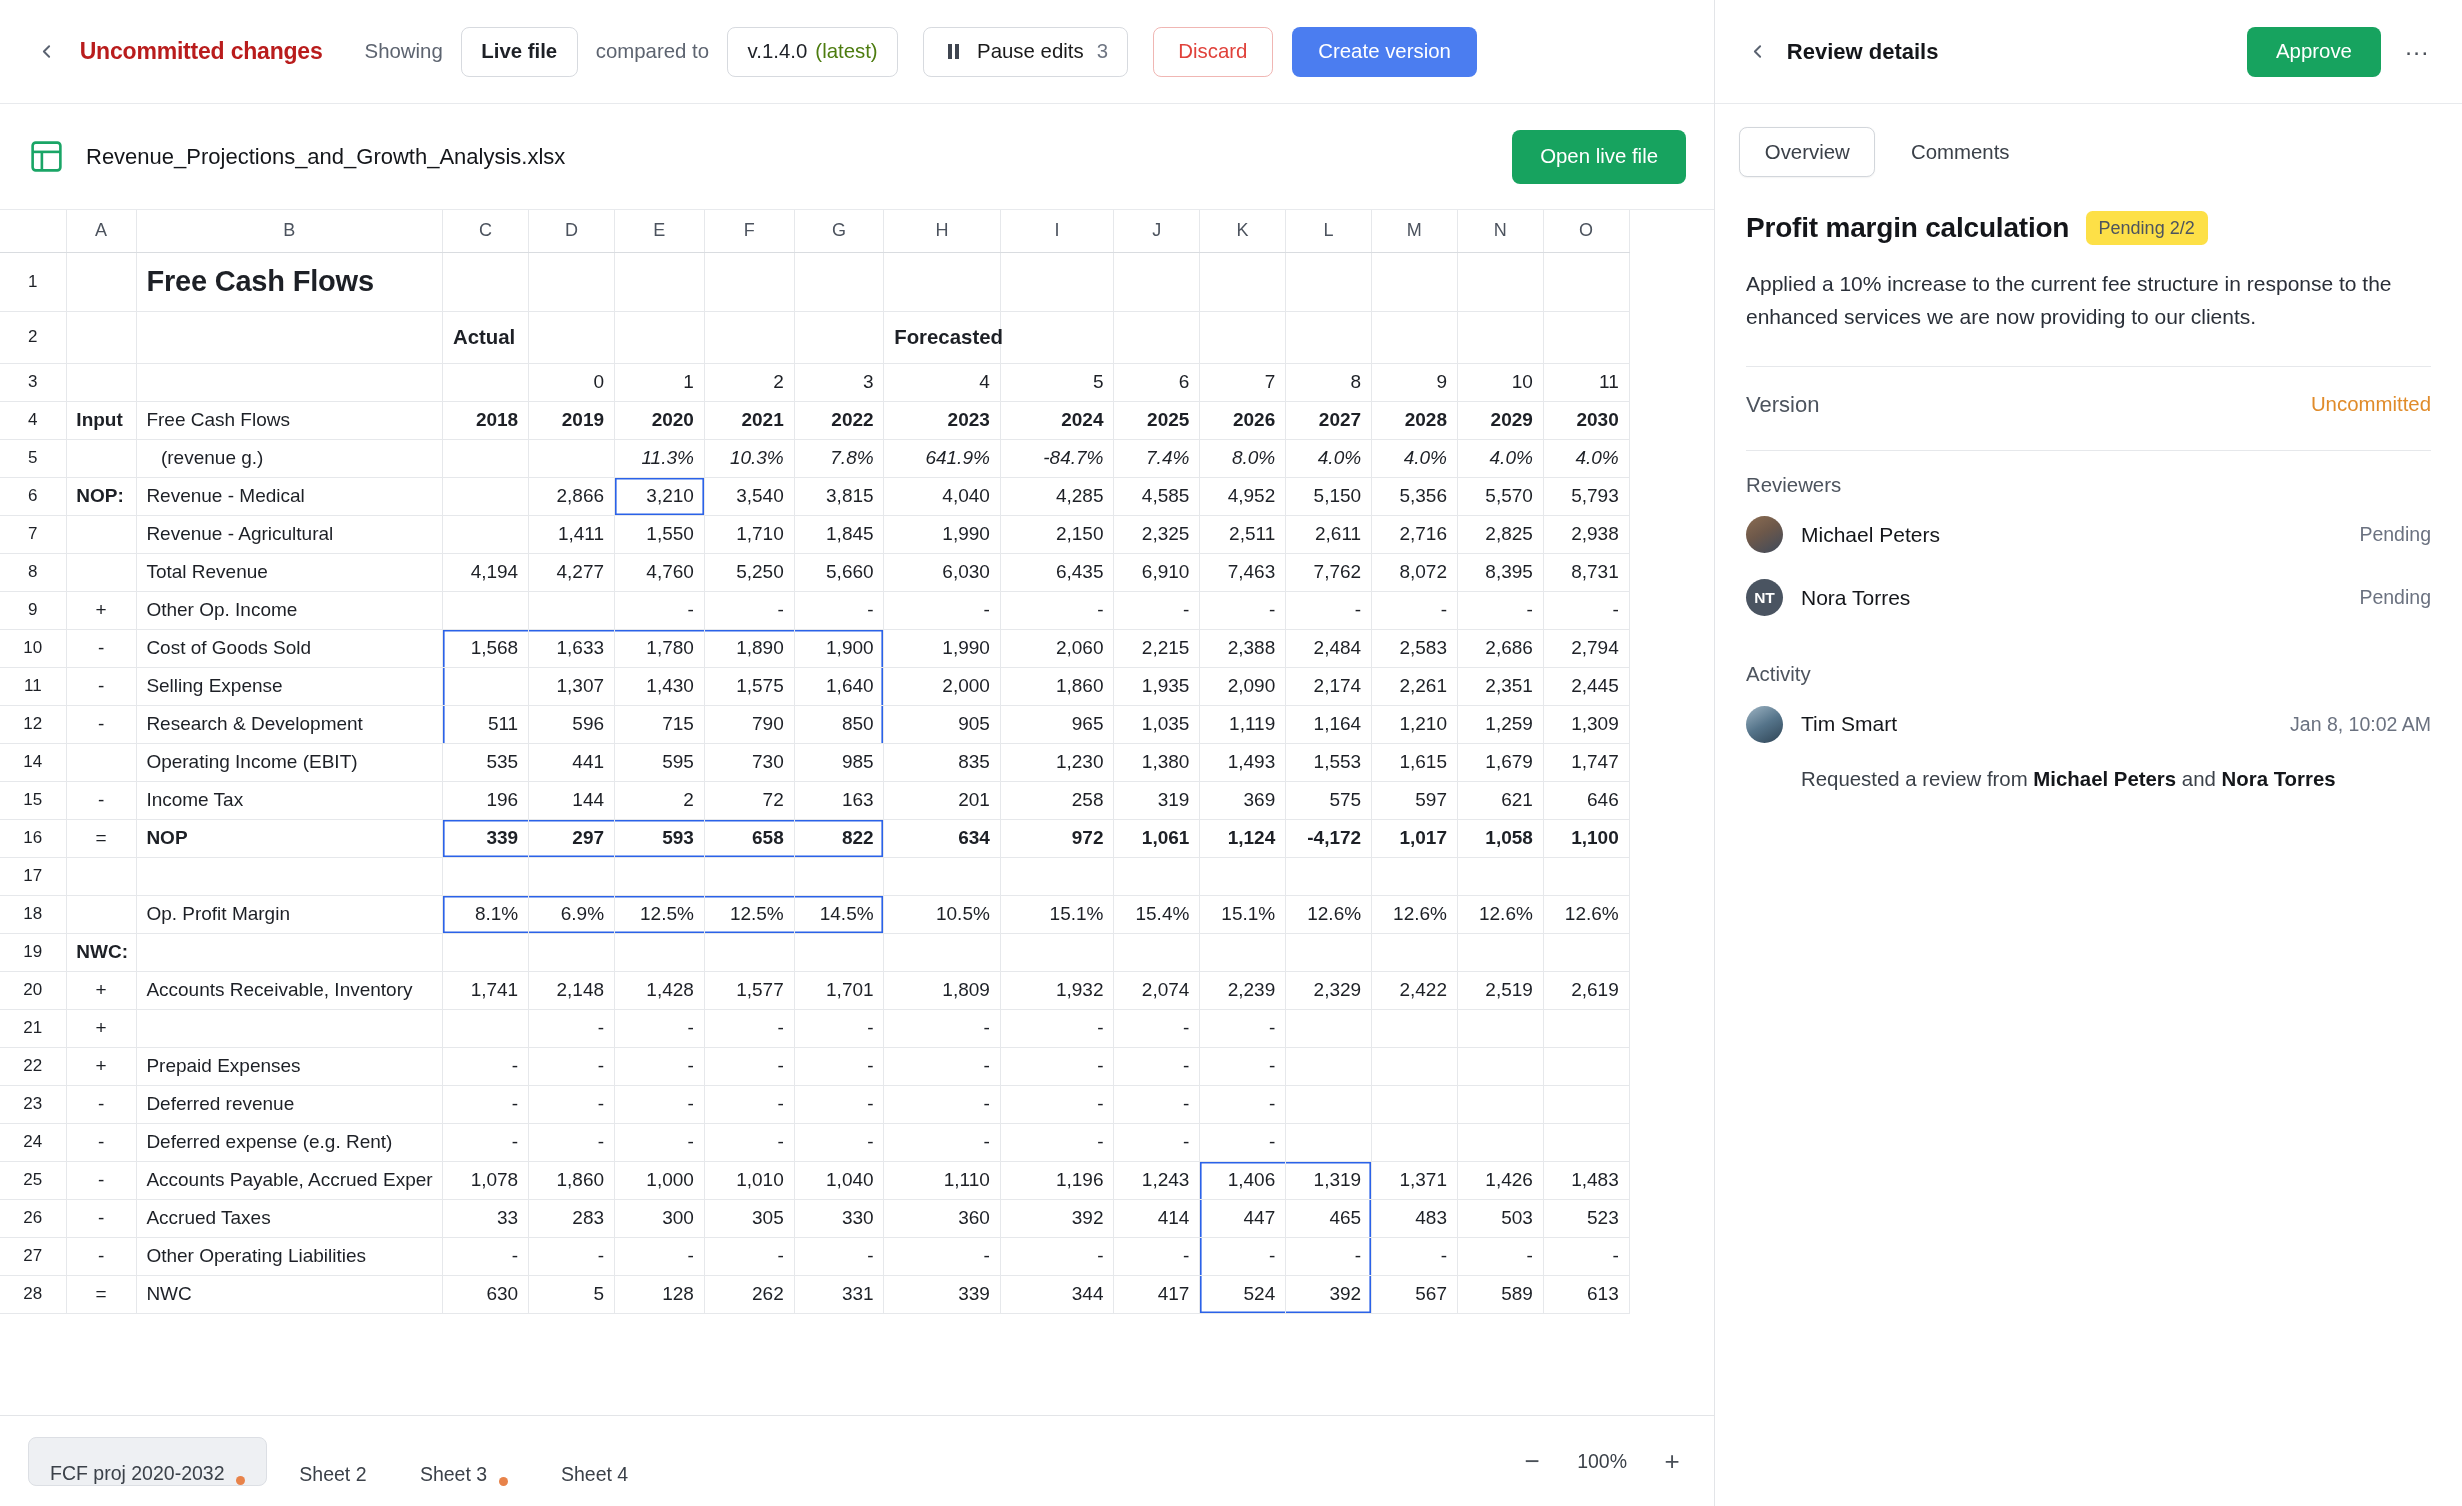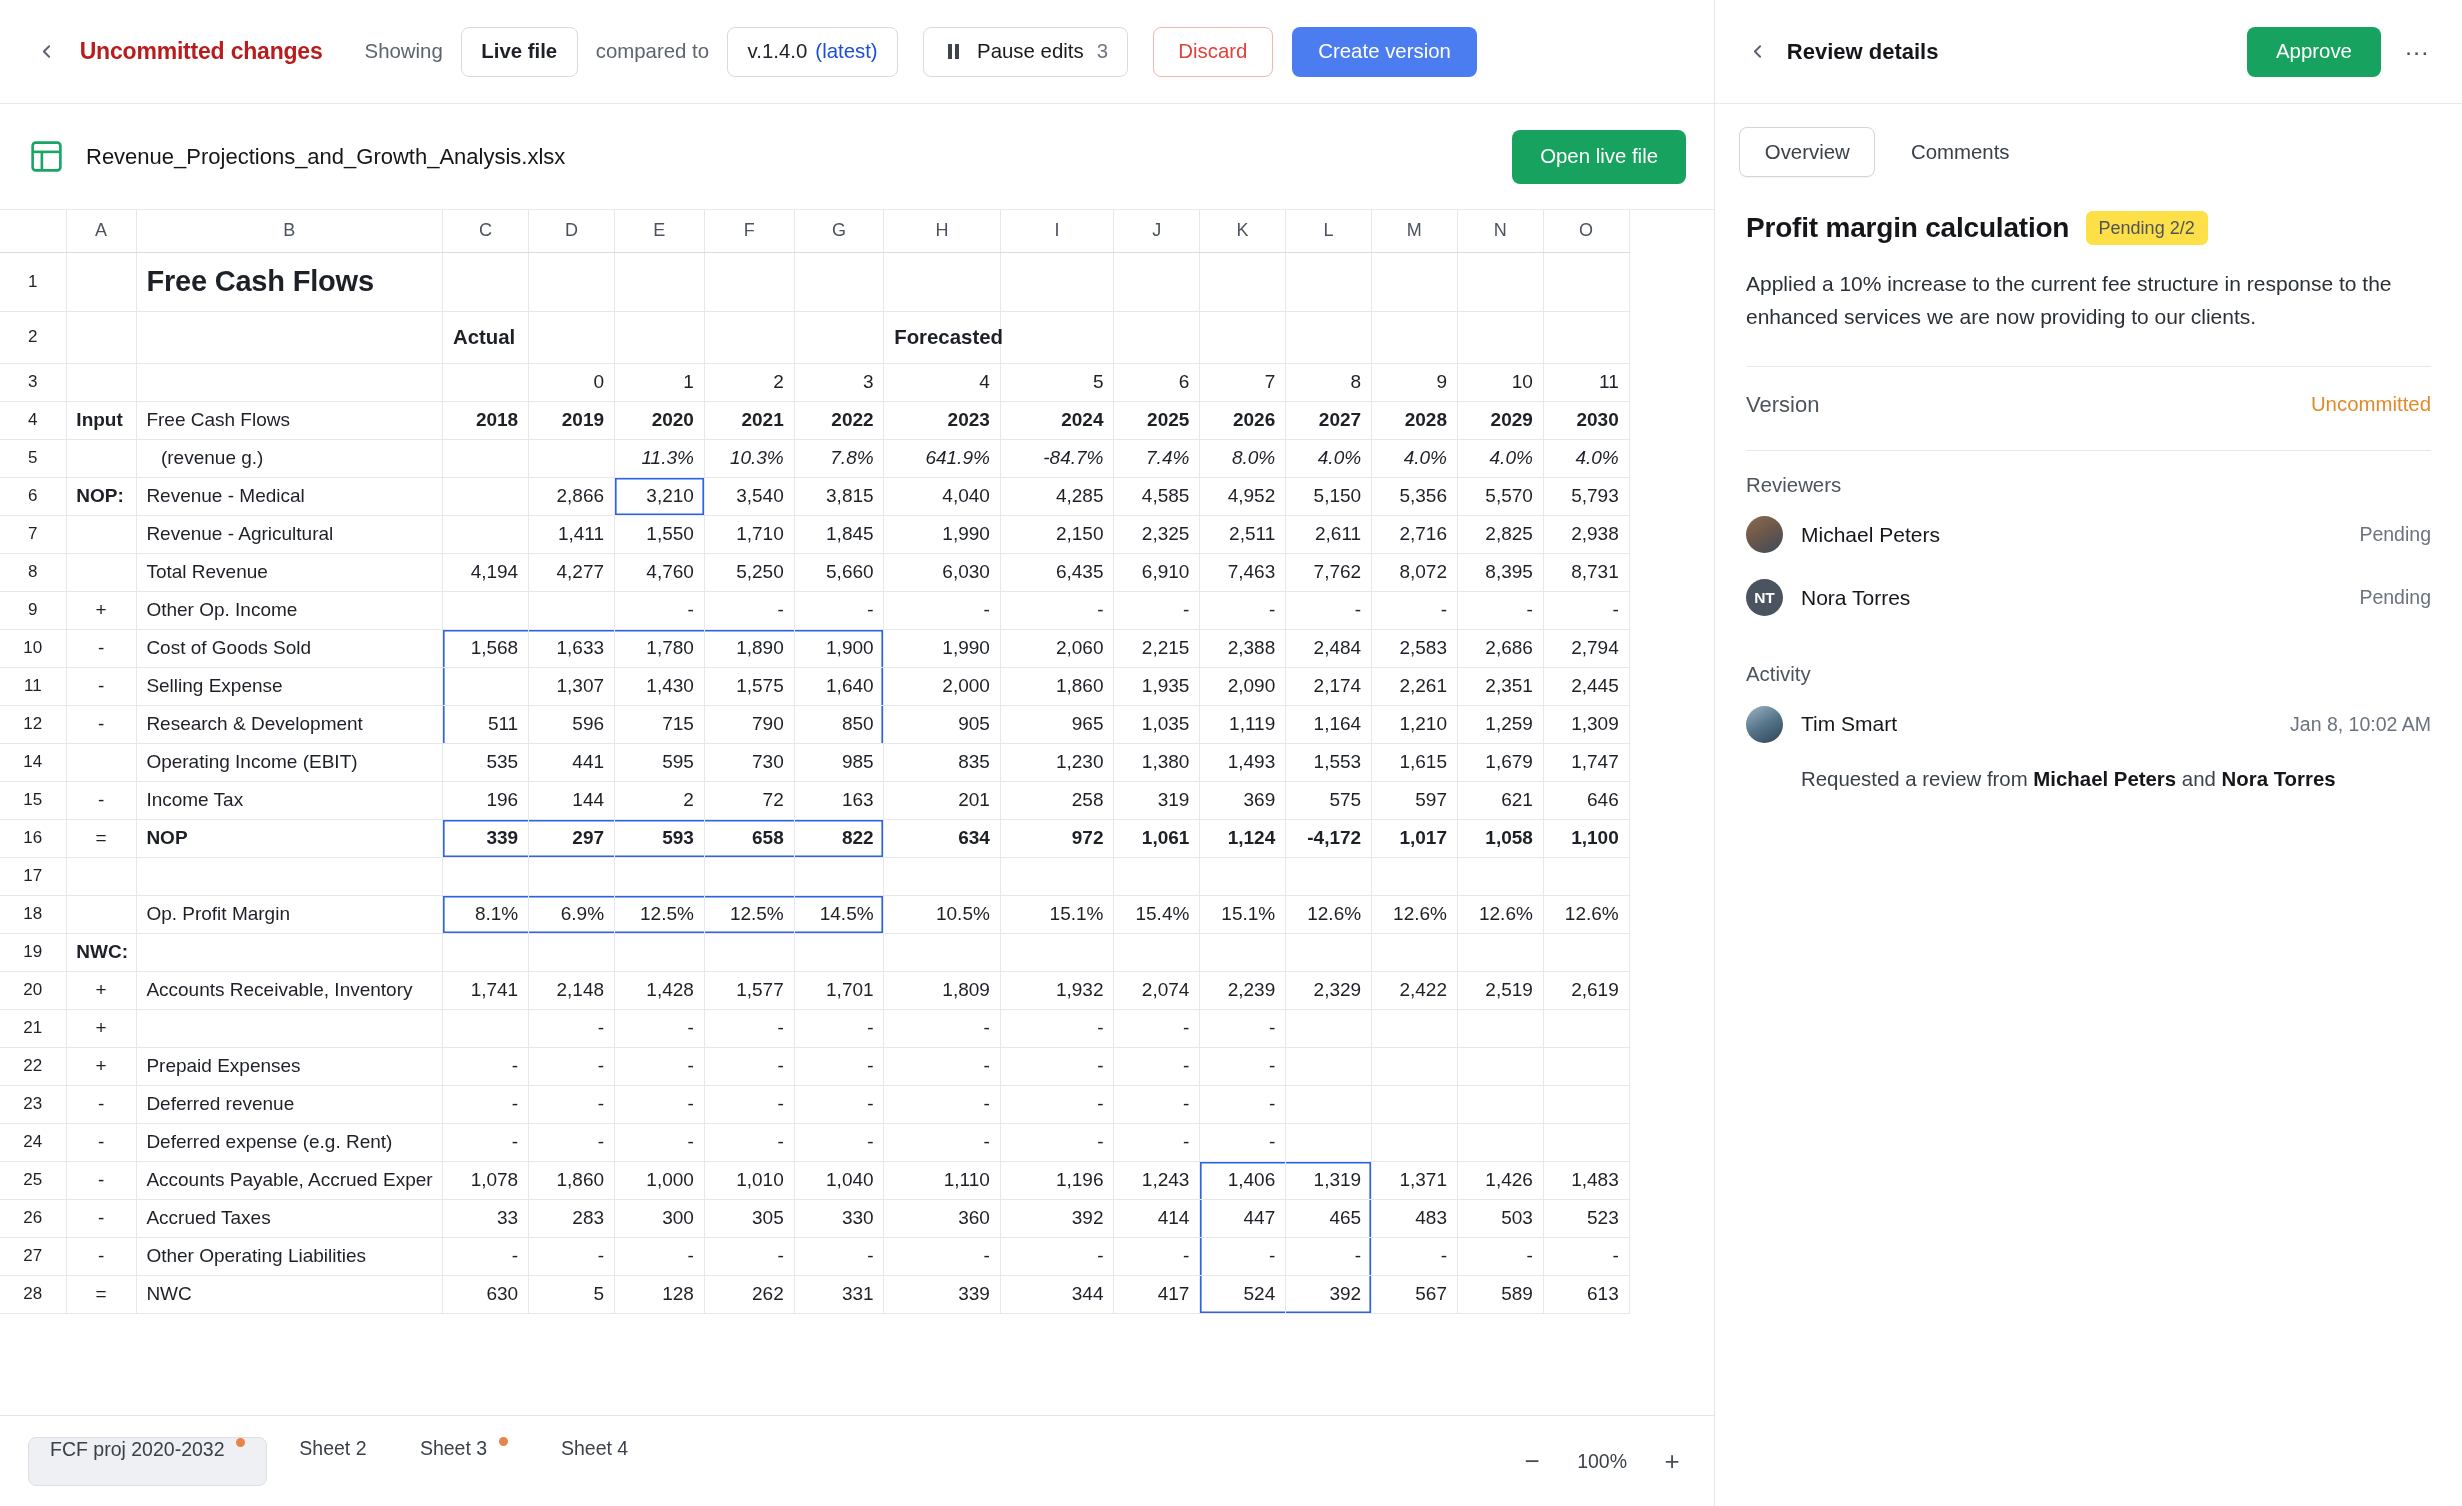--- a/index.html
+++ b/index.html
@@ -69,21 +69,21 @@
     cursor: pointer;
     white-space: nowrap;
   }
   .chip.live { font-weight: bold; }
   .compared {
     font-size: 20.4px;
     color: #5d6470;
     margin: 0 18px;
     white-space: nowrap;
   }
-  .chip .muted { color: #1d4ed8; margin-left: 8.1px; }
+  .chip .muted { color: #4d7c0f; margin-left: 8.1px; }
   .pause-chip {
     display: inline-flex;
     align-items: center;
     gap: 13px;
     height: 50px;
     padding: 0 19.5px;
     border: 0.8px solid #d7dadf;
     border-radius: 8.1px;
     background: #fff;
     font-size: 20.4px;
@@ -232,21 +232,21 @@
     height: 91px;
     display: flex;
     align-items: center;
     padding: 0 28px;
     border-top: 0.8px solid #e3e5e8;
     background: #fff;
     flex-shrink: 0;
   }
   .tab {
     display: inline-flex;
-    align-items: flex-start;
+    align-items: flex-end;
     gap: 11.4px;
     height: 49px;
     padding: 0 21px;
     border-radius: 8.1px;
     font-size: 19.5px;
     color: #3b4149;
     cursor: pointer;
     margin-right: 11.4px;
     white-space: nowrap;
   }

